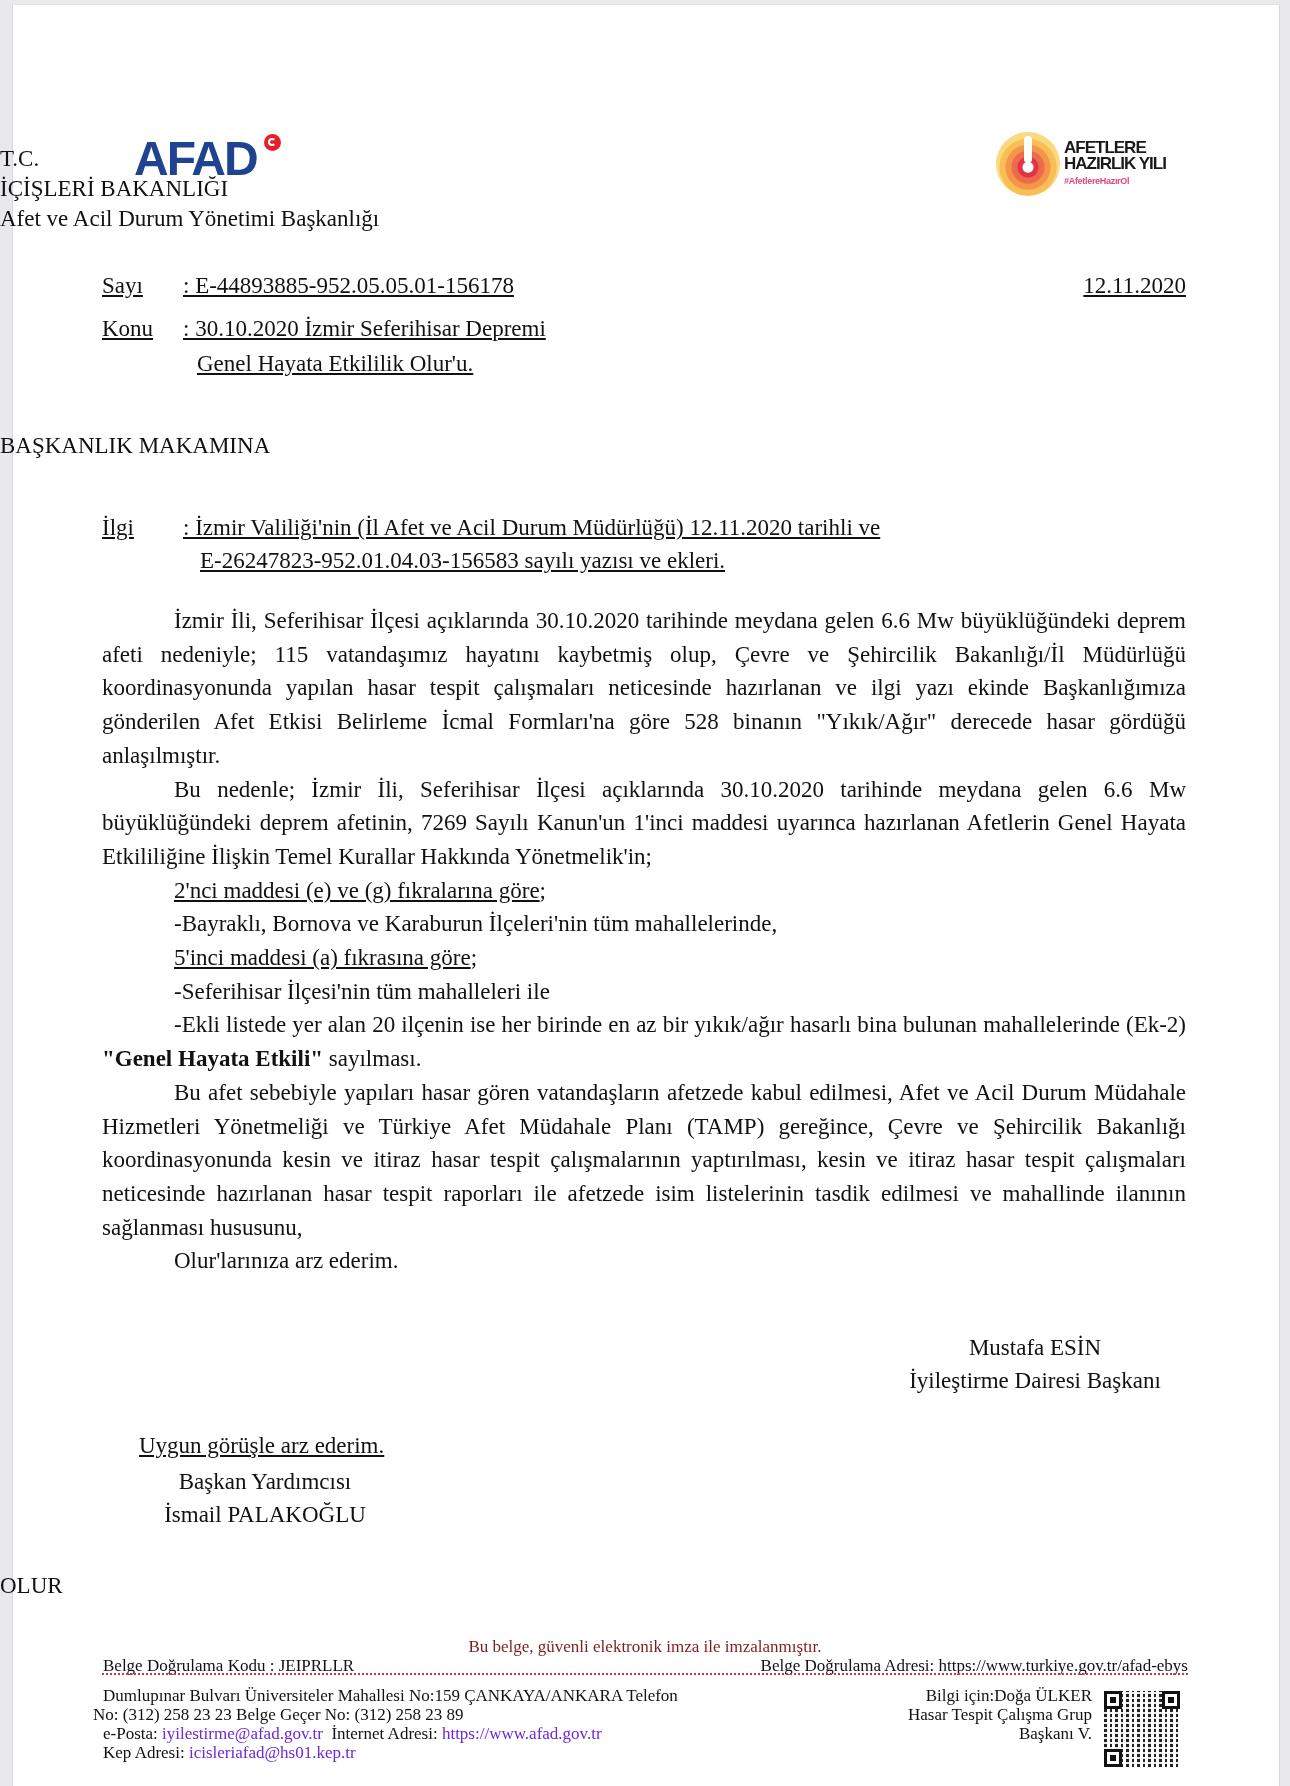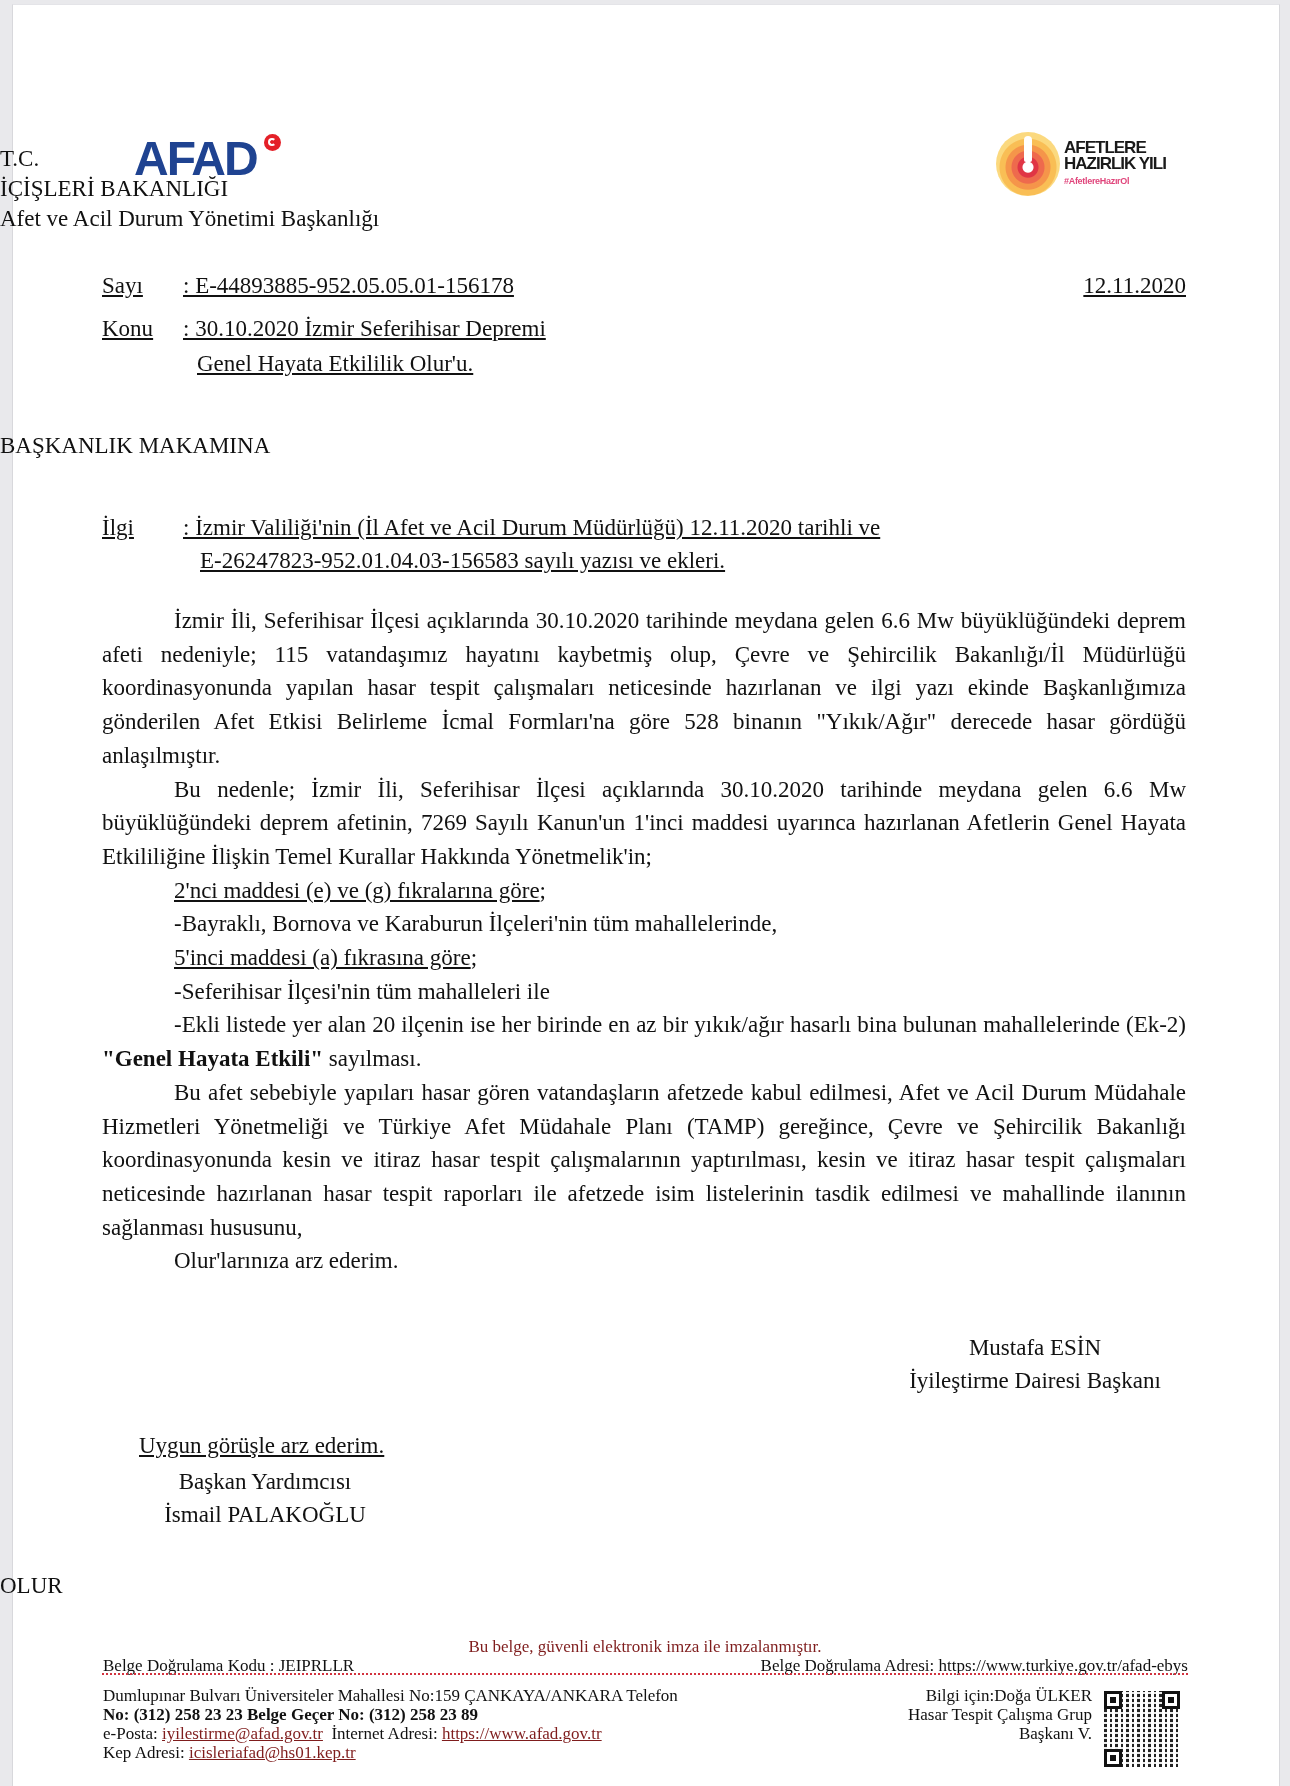--- a/index.html
+++ b/index.html
@@ -33,21 +33,21 @@
   .body-text { position: absolute; left: 102px; width: 1084px; font-size: 23px; line-height: 33.7px; text-align: justify; }
   .indent { text-indent: 72px; }
   .ind-line { padding-left: 72px; }
   .u { text-decoration: underline; }
   p { margin: 0; }
   .sig { font-size: 23px; line-height: 33px; text-align: center; position: absolute; }
   
   .f-red { position: absolute; left: 0; width: 1290px; top: 1637px; text-align: center; color: #7f1d1d; font-size: 17px; }
   .f-line { font-size: 17px; line-height: 19px; position: absolute; }
   .dots { position: absolute; left: 102px; top: 1673px; width: 1086px; height: 0; border-top: 2px dotted #d2323e; }
-  .link { color: #7f1d1d; text-decoration: underline; }
+  .link { color: #6d28d9; }
   .qr { position: absolute; left: 1104px; top: 1691px; width: 76px; height: 76px; background:
     repeating-linear-gradient(0deg, transparent 0 3px, rgba(255,255,255,.9) 3px 5px),
     repeating-linear-gradient(90deg, #222 0 3px, #fff 3px 6px, #222 6px 8px, #fff 8px 11px);
   }
   .qr .fp { position: absolute; width: 18px; height: 18px; border: 3px solid #111; background: #fff; box-sizing: border-box; }
   .qr .fp::after { content: ""; position: absolute; left: 3px; top: 3px; width: 6px; height: 6px; background: #111; }
 </style>
 </head>
 <body>
 
@@ -106,21 +106,21 @@
   <div>İsmail PALAKOĞLU</div>
 </div>
 <div class="hdr" style="top:1571px; left:0;">OLUR</div>
 
 <div class="f-red">Bu belge, güvenli elektronik imza ile imzalanmıştır.</div>
 <div class="f-line" style="left:103px; top:1656px;">Belge Doğrulama Kodu : JEIPRLLR</div>
 <div class="f-line" style="right:102px; top:1656px;">Belge Doğrulama Adresi: https://www.turkiye.gov.tr/afad-ebys</div>
 <div class="dots"></div>
 
 <div class="f-line" style="left:103px; top:1686px;">Dumlupınar Bulvarı Üniversiteler Mahallesi No:159 ÇANKAYA/ANKARA Telefon</div>
-<div class="f-line" style="left:103px; top:1705px;font-weight:bold;">No: (312) 258 23 23 Belge Geçer No: (312) 258 23 89</div>
+<div class="f-line" style="left:93px; top:1705px;">No: (312) 258 23 23 Belge Geçer No: (312) 258 23 89</div>
 <div class="f-line" style="left:103px; top:1724px; white-space:pre;"><span>e-Posta: </span><a class="link">iyilestirme@afad.gov.tr</a><span>  İnternet Adresi: </span><a class="link">https://www.afad.gov.tr</a></div>
 <div class="f-line" style="left:103px; top:1743px;"><span>Kep Adresi: </span><a class="link">icisleriafad@hs01.kep.tr</a></div>
 
 <div class="f-line" style="right:198px; top:1686px; text-align:right; font-family:'Liberation Serif',serif;">
   <div>Bilgi için:Doğa ÜLKER</div>
   <div>Hasar Tespit Çalışma Grup</div>
   <div>Başkanı V.</div>
 </div>
 <div class="qr">
   <span class="fp" style="left:0;top:0;"></span>

